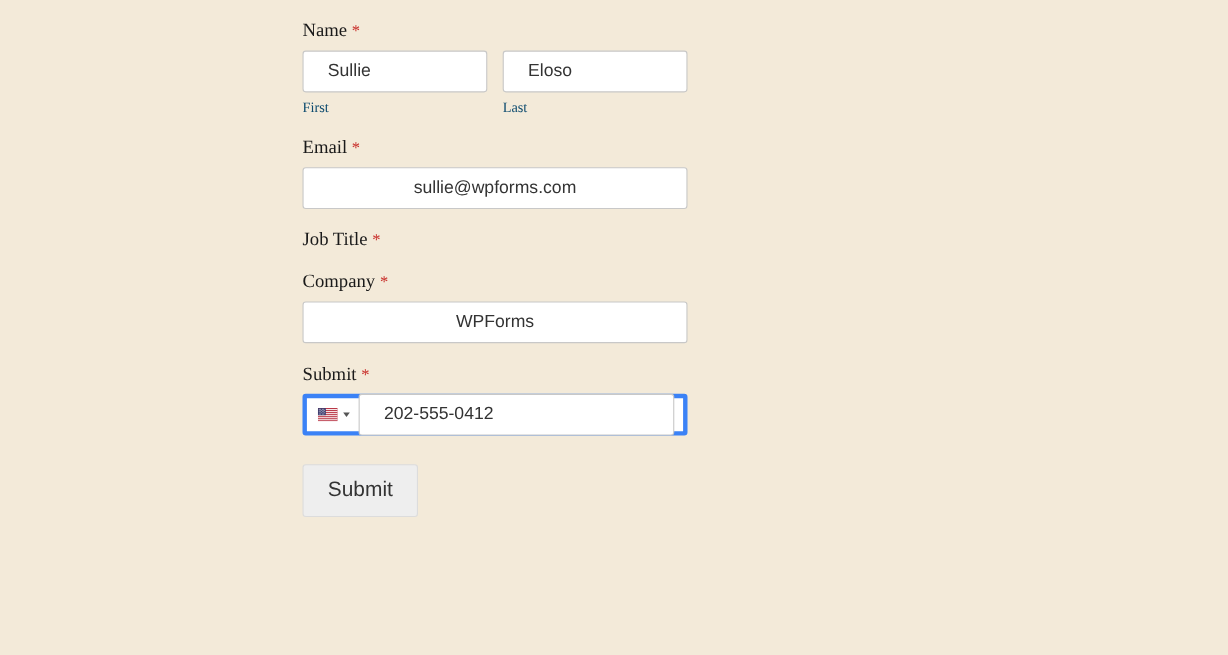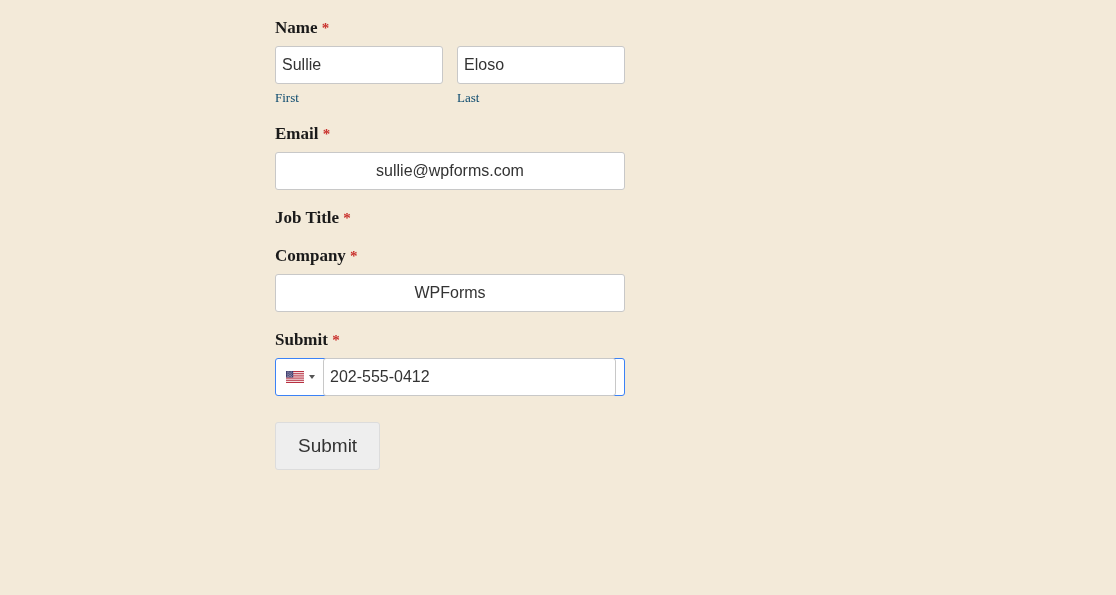--- a/index.html
+++ b/index.html
@@ -15,40 +15,40 @@
       padding-top: 18px;
     }
     .form-container {
       margin-left: 275px;
       width: 350px;
     }
     .field {
       margin-bottom: 18px;
     }
     .field-label {
-      font-weight: bold;
+      font-weight: normal;
       font-size: 17px;
       color: #1a1a1a;
       margin-bottom: 8px;
       display: block;
     }
     .required {
       color: #c9302c;
       font-size: 15px;
     }
     .input-row {
       display: flex;
       gap: 14px;
     }
     .input-col {
       flex: 1;
     }
     input[type="text"] {
       width: 100%;
-      padding: 9px 6px;
+      padding: 9px 22px;
       font-size: 16px;
       font-family: -apple-system, BlinkMacSystemFont, 'Segoe UI', Arial, sans-serif;
       color: #333;
       background: #fff;
       border: 1px solid #c8c8c8;
       border-radius: 3px;
       height: 38px;
     }
     .sublabel {
       font-size: 13px;
@@ -57,21 +57,21 @@
       display: block;
     }
     .full-width {
       width: 100%;
       text-align: center;
     }
     .phone-wrap {
       display: flex;
       align-items: center;
       background: #fff;
-      border: 1px solid #3b82f6;
+      border: 4px solid #3b82f6;
       border-radius: 3px;
       height: 38px;
       padding: 0 8px 0 10px;
     }
     .flag-selector {
       display: flex;
       align-items: center;
       gap: 5px;
       cursor: pointer;
       padding-right: 8px;

